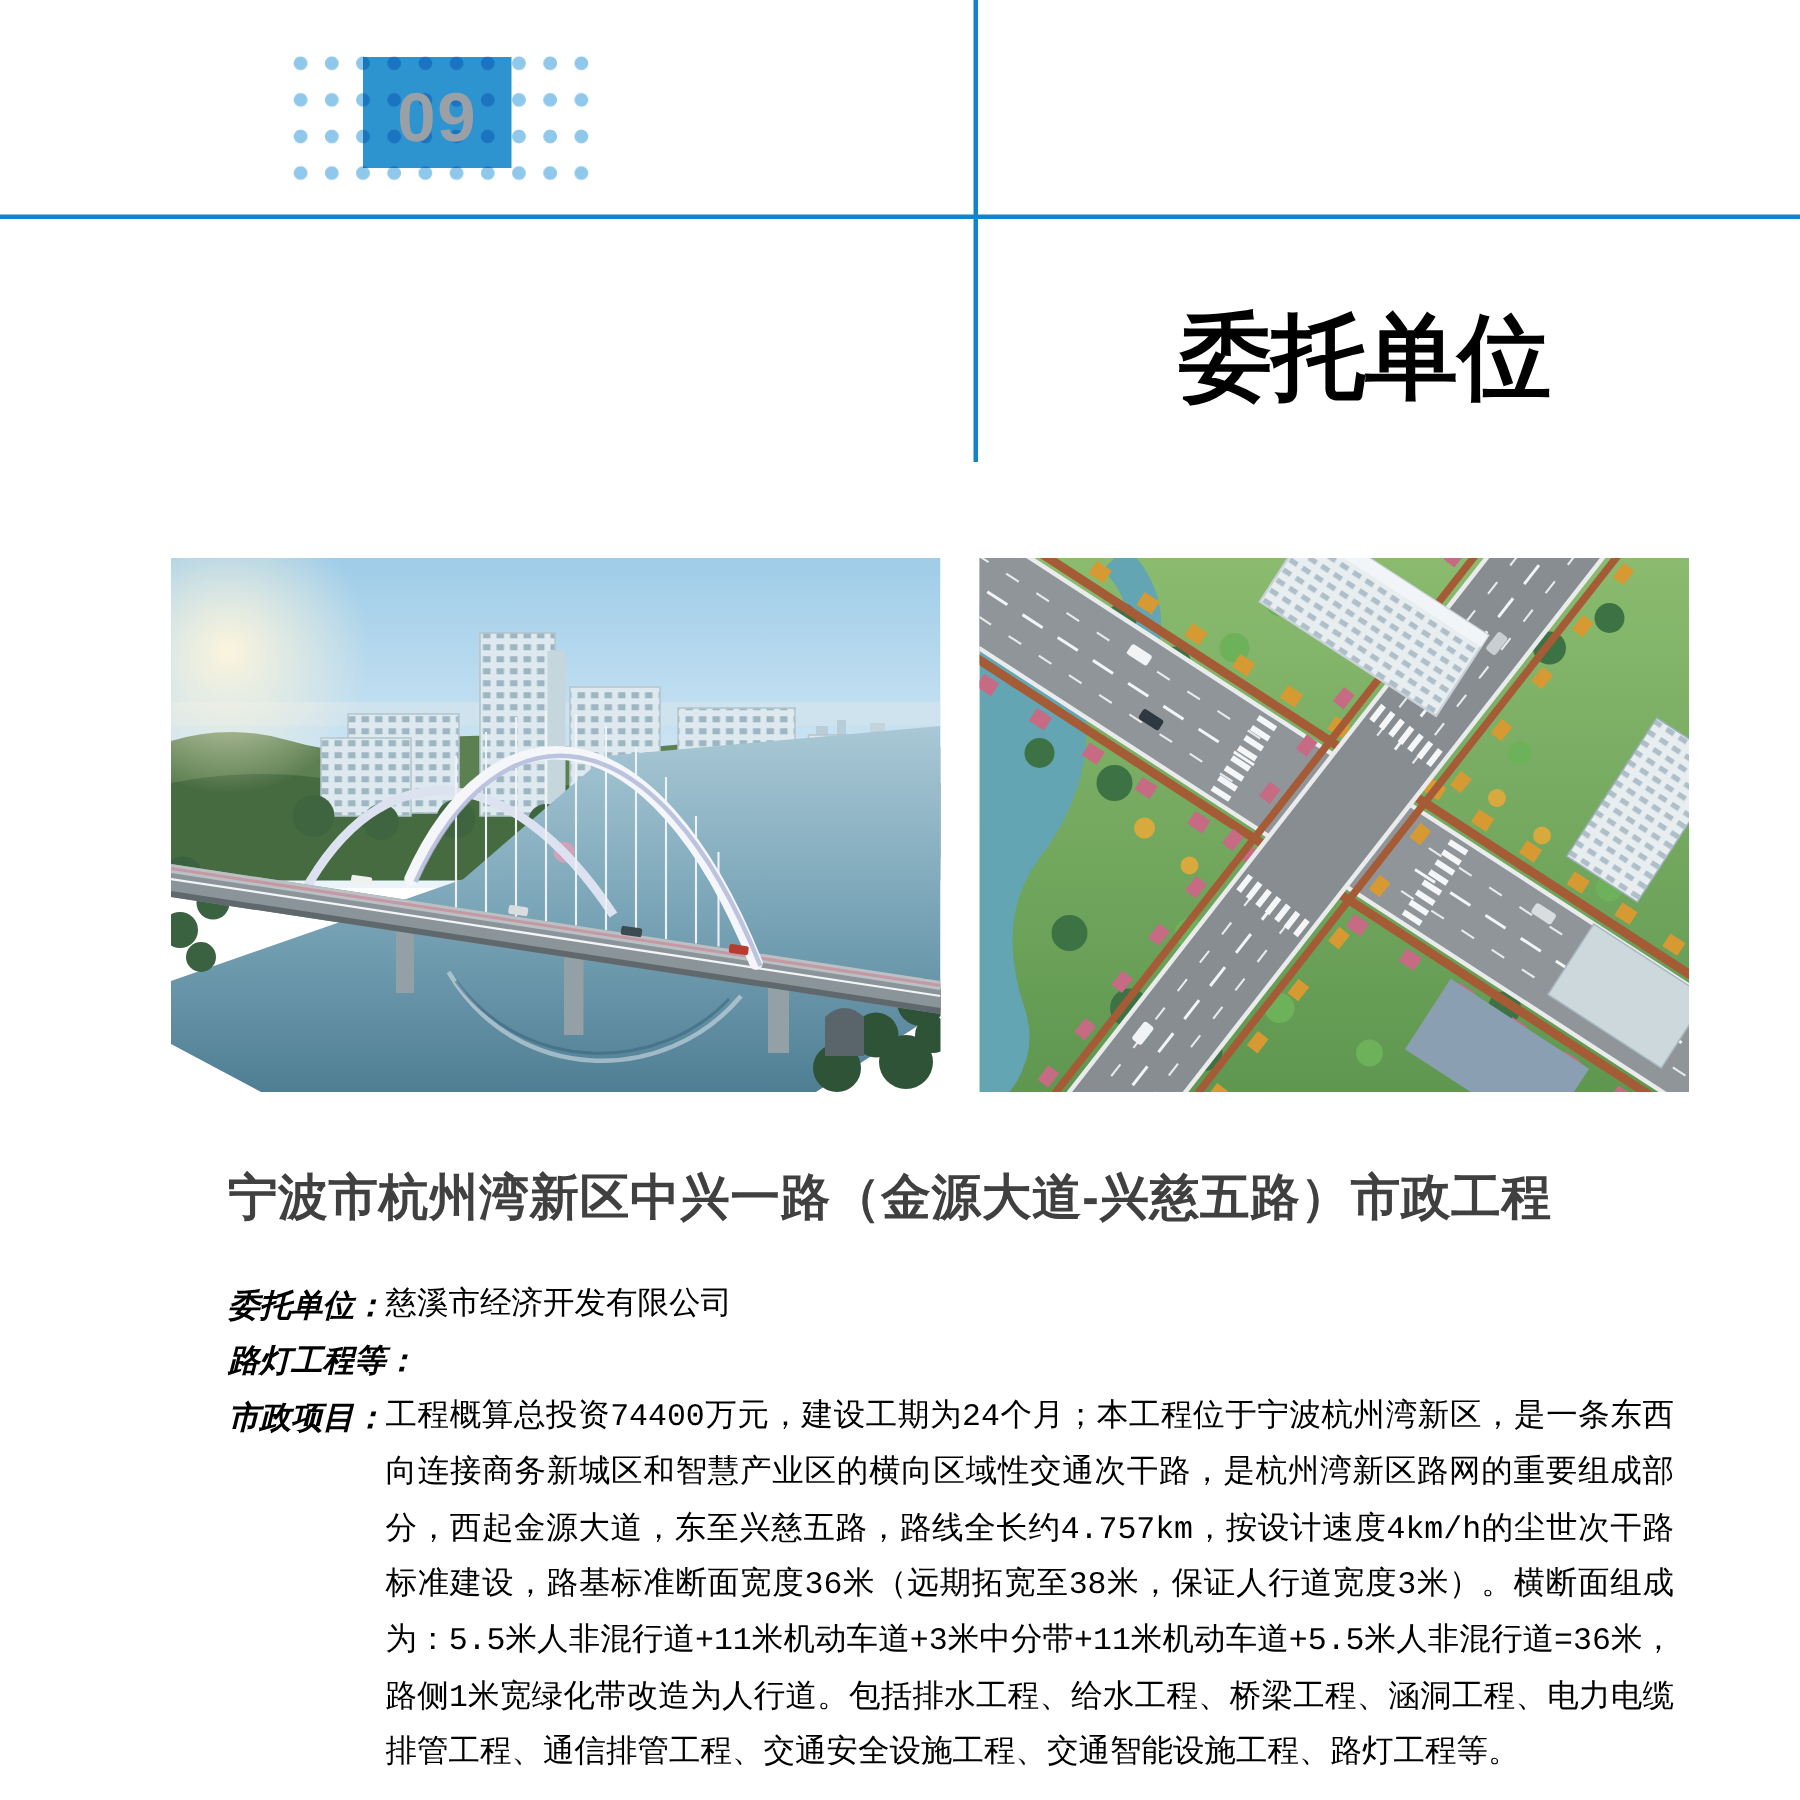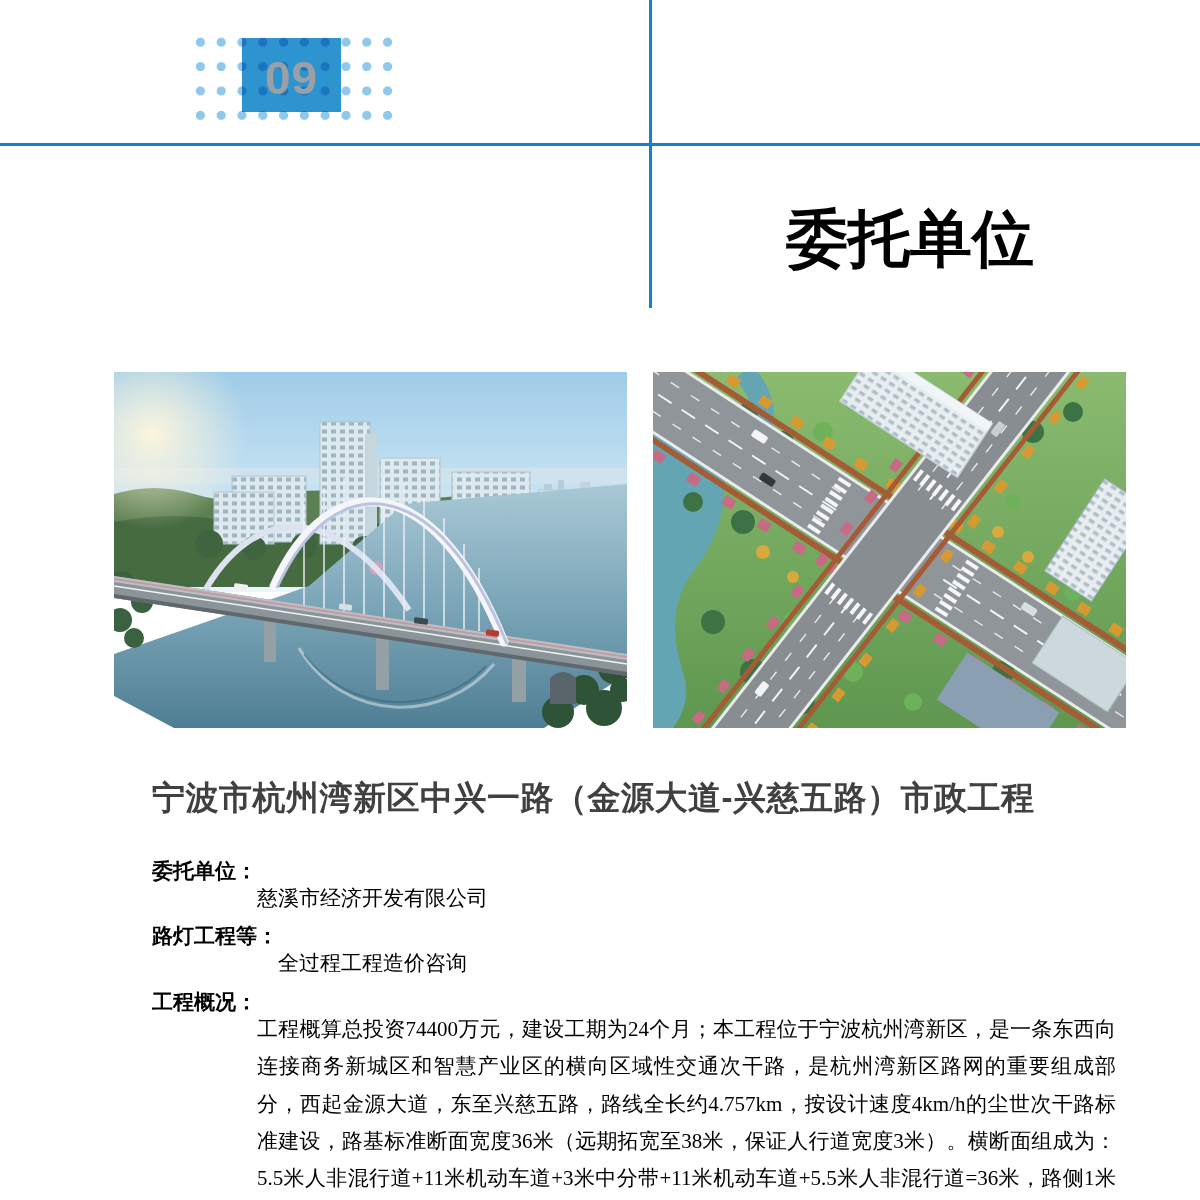--- a/index.html
+++ b/index.html
@@ -42,24 +42,24 @@
     font-size:33px;font-weight:bold;letter-spacing:0.5px;white-space:nowrap;color:#404040;
   }
   
   .info{
     position:absolute;left:152px;top:852px;width:964px;
     font-size:21px;line-height:37.4px;
   }
   .info-row{display:flex;align-items:flex-start;}
   .info-label{
     flex:0 0 104px;font-family:"Liberation Sans","DejaVu Sans",sans-serif;
-    font-weight:bold;white-space:nowrap;
+    font-weight:bold;white-space:nowrap;font-style:italic;
   }
   .info-value{
-    flex:1;font-family:Liberation Serif, serif;margin-top:28px;
+    flex:1;font-family:Liberation Mono, monospace;
   }
   .info-value.justify{text-align:justify;}
 </style>
 </head>
 <body>
 
 <div class="page">
 
   <div class="badge"></div>
   <div class="dots"></div>
@@ -282,21 +282,20 @@
 
   <div class="proj-heading">宁波市杭州湾新区中兴一路（金源大道-兴慈五路）市政工程</div>
 
   <div class="info">
     <div class="info-row">
       <span class="info-label">委托单位：</span>
       <span class="info-value">慈溪市经济开发有限公司</span>
     </div>
     <div class="info-row">
       <span class="info-label">路灯工程等：</span>
-      <span class="info-value">全过程工程造价咨询</span>
     </div>
     <div class="info-row">
-      <span class="info-label">工程概况：</span>
+      <span class="info-label">市政项目：</span>
       <span class="info-value justify">工程概算总投资74400万元，建设工期为24个月；本工程位于宁波杭州湾新区，是一条东西向连接商务新城区和智慧产业区的横向区域性交通次干路，是杭州湾新区路网的重要组成部分，西起金源大道，东至兴慈五路，路线全长约4.757km，按设计速度4km/h的尘世次干路标准建设，路基标准断面宽度36米（远期拓宽至38米，保证人行道宽度3米）。横断面组成为：5.5米人非混行道+11米机动车道+3米中分带+11米机动车道+5.5米人非混行道=36米，路侧1米宽绿化带改造为人行道。包括排水工程、给水工程、桥梁工程、涵洞工程、电力电缆排管工程、通信排管工程、交通安全设施工程、交通智能设施工程、路灯工程等。</span>
     </div>
   </div>
 
 </div>
 
 </body></html>

